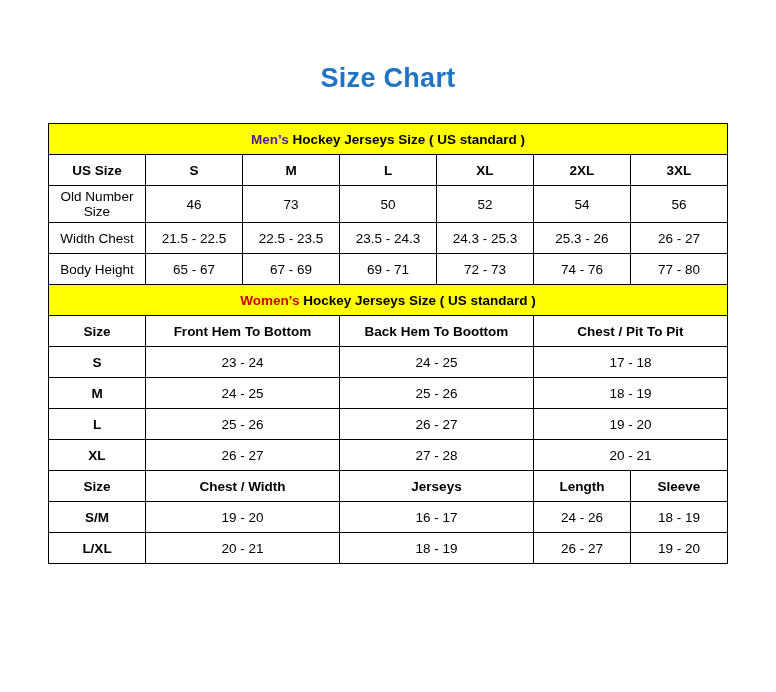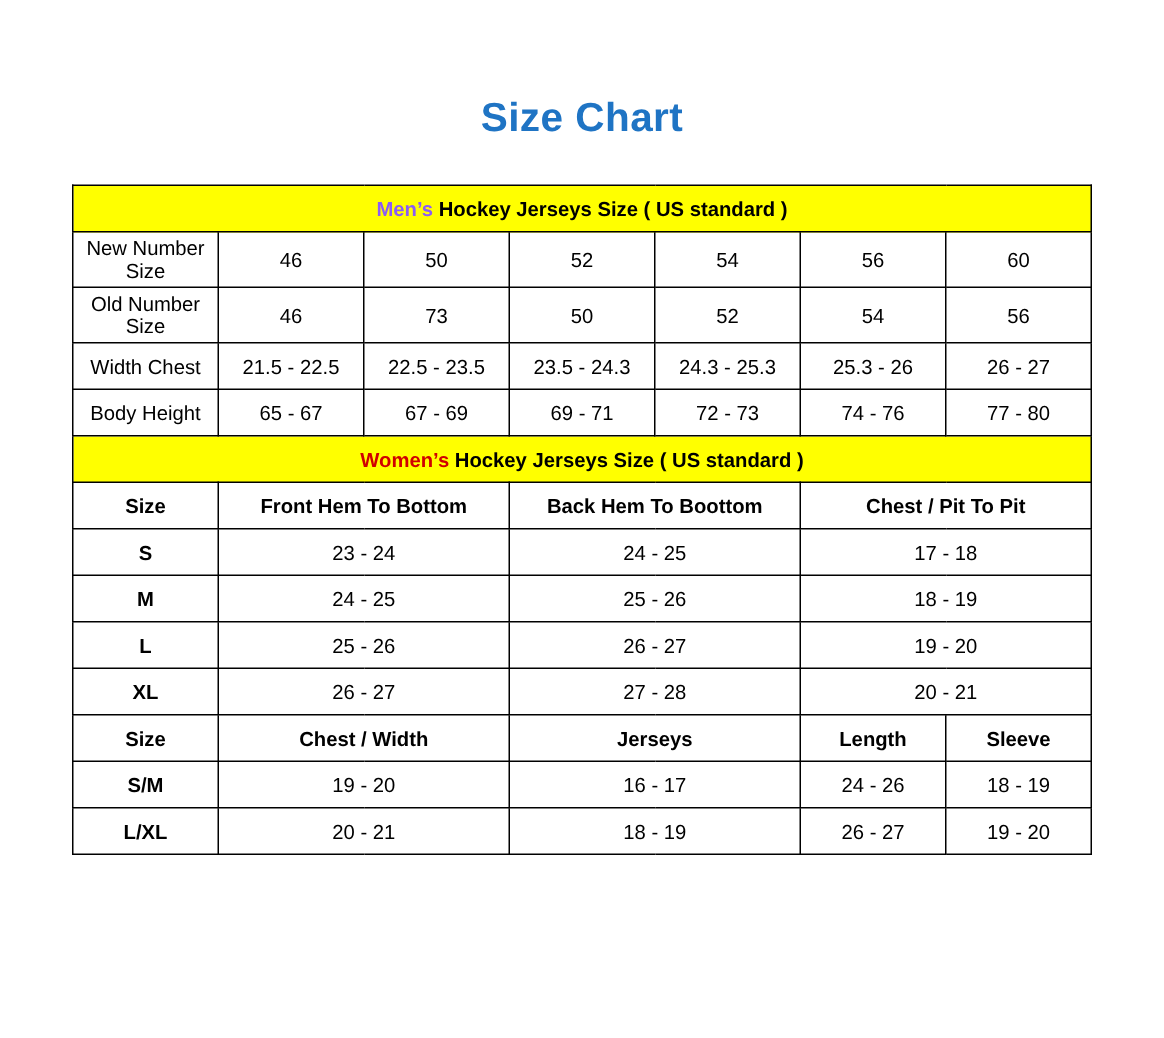--- a/index.html
+++ b/index.html
@@ -48,21 +48,21 @@
     height: 24px;
     padding: 3px 2px;
   }
   td.band {
     background: #ffff00;
     font-weight: bold;
     font-size: 15px;
     height: 28px;
     padding: 5px 2px;
   }
-  td.band .accent-men { color: #8b5cf6; }
+  td.band .accent-men { color: #4c1d95; }
   td.band .accent-women { color: #d00000; }
   td.band .accent-youth { color: #d00000; }
   td.hdr {
     font-weight: bold;
   }
   td.rowlabel {
     font-weight: normal;
   }
   td.rowlabel-bold {
     font-weight: bold;
@@ -73,27 +73,27 @@
 
 <div class="page">
   <h1 class="chart-title">Size Chart</h1>
   <div class="tables-wrap">
     <table class="size-table">
       <tbody id="tbody">
           <tr>
             <td class="band" colspan="7"><span class="accent-men">Men’s</span><span> Hockey Jerseys Size ( US standard )</span></td>
           </tr>
           <tr>
-            <td colspan="1" class="rowlabel">New Number Size</td>
-            <td colspan="1">46</td>
-            <td colspan="1">50</td>
-            <td colspan="1">52</td>
-            <td colspan="1">54</td>
-            <td colspan="1">56</td>
-            <td colspan="1">60</td>
+            <td class="hdr" colspan="1">US Size</td>
+            <td class="hdr" colspan="1">S</td>
+            <td class="hdr" colspan="1">M</td>
+            <td class="hdr" colspan="1">L</td>
+            <td class="hdr" colspan="1">XL</td>
+            <td class="hdr" colspan="1">2XL</td>
+            <td class="hdr" colspan="1">3XL</td>
           </tr>
           <tr>
             <td colspan="1" class="rowlabel">Old Number Size</td>
             <td colspan="1">46</td>
             <td colspan="1">73</td>
             <td colspan="1">50</td>
             <td colspan="1">52</td>
             <td colspan="1">54</td>
             <td colspan="1">56</td>
           </tr>

